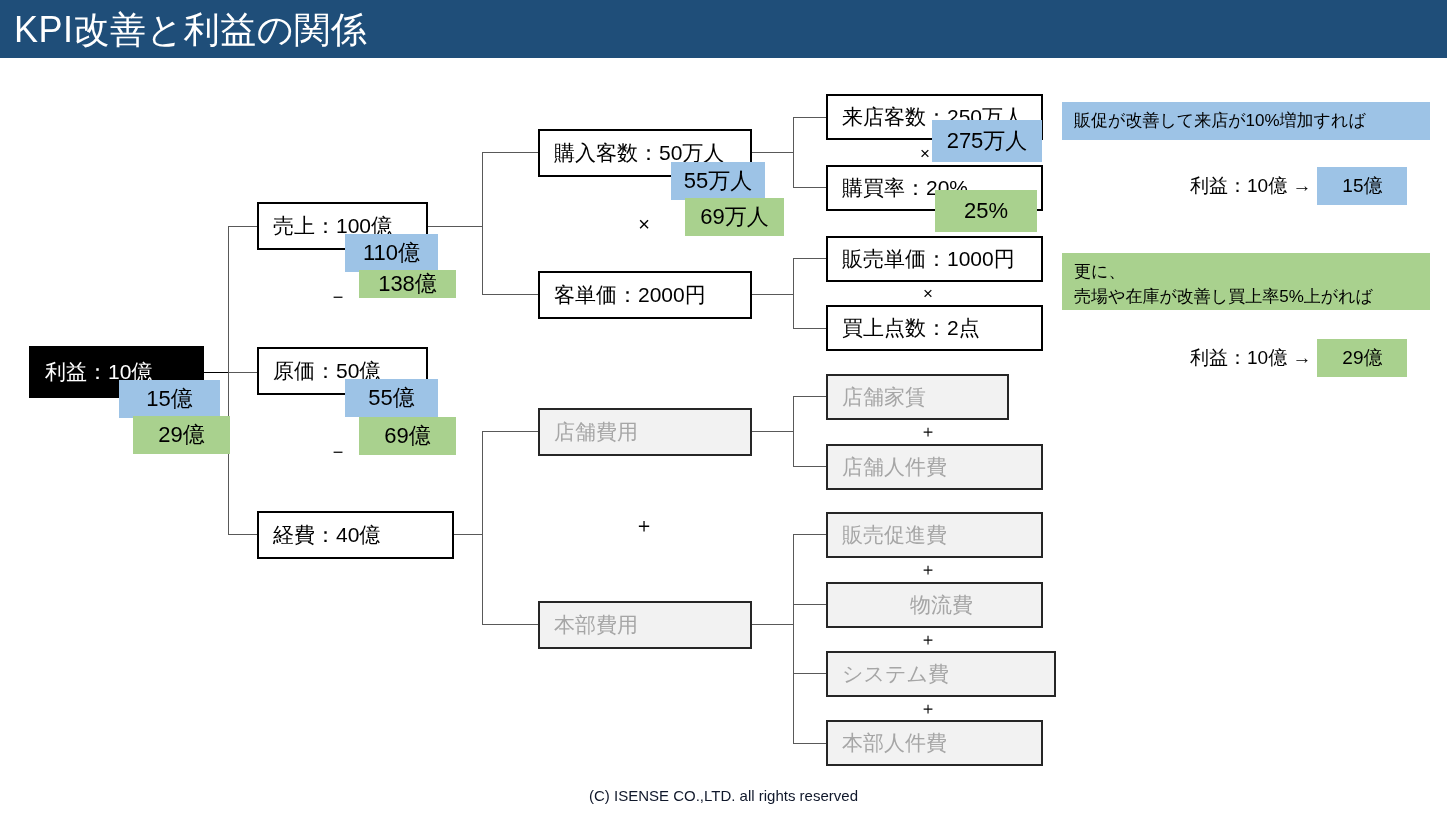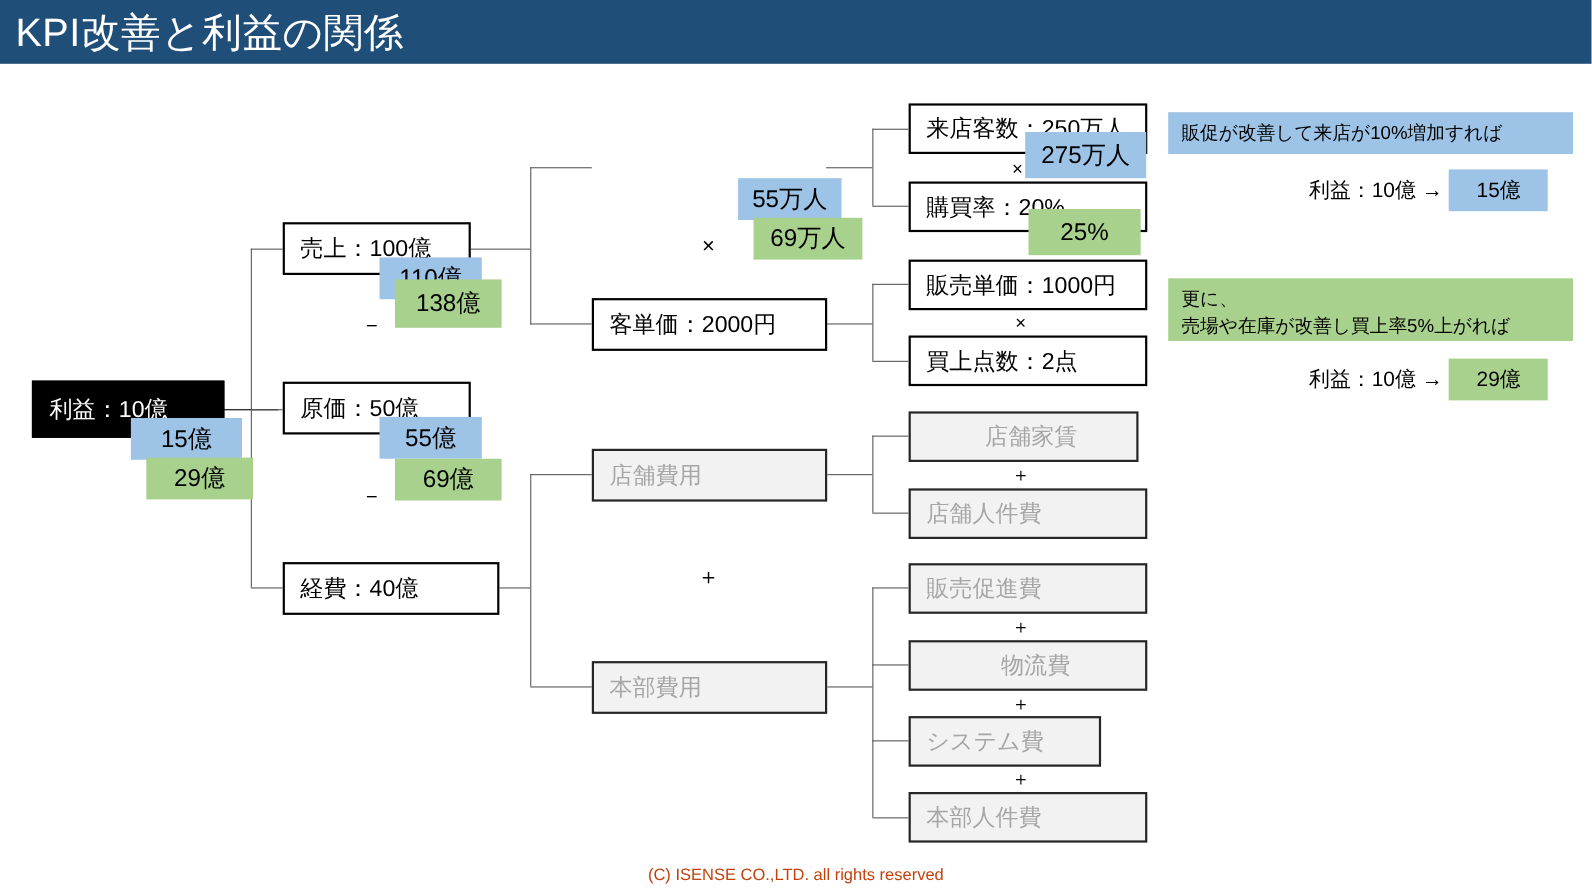--- a/index.html
+++ b/index.html
@@ -62,33 +62,33 @@
     position:absolute;box-sizing:border-box;
     font-size:17px;color:#000000;
     padding:7px 12px 7px 12px;
     line-height:1.45;white-space:pre-line;
     z-index:3;
   }
   .callout.blue{background:#9dc3e6;}
   .callout.green{background:#a9d18e;}
   .result-row{
     position:absolute;display:flex;align-items:center;
-    font-size:19px;color:#000000;white-space:nowrap;z-index:3;
+    font-size:19px;color:#000000;white-space:nowrap;z-index:3;margin-top:13px;
   }
   .result-label{margin-right:6px;}
   .result-chip{
     display:flex;align-items:center;justify-content:center;
     font-size:19px;color:#000000;
   }
   .result-chip.blue{background:#9dc3e6;}
   .result-chip.green{background:#a9d18e;}
   
   .footer{
     position:absolute;left:0;top:787px;width:1447px;
-    text-align:center;font-size:15px;color:#c2410c;
+    text-align:center;font-size:15px;color:#0f172a;
   }
 </style>
 </head>
 <body>
 
 <div class="header">
   <div class="header-title">KPI改善と利益の関係</div>
 </div>
 
 <div class="canvas">
@@ -134,34 +134,37 @@
   <div class="node profit" style="left:29px;top:346px;width:175px;height:52px;">
     <span>利益：10億</span>
   </div>
   <div class="badge blue" style="left:119px;top:380px;width:101px;height:38px;">15億</div>
   <div class="badge green" style="left:133px;top:416px;width:97px;height:38px;">29億</div>
 
   <div class="node" style="left:257px;top:202px;width:171px;height:48px;">
     <span>売上：100億</span>
   </div>
   <div class="badge blue" style="left:345px;top:234px;width:93px;height:38px;">110億</div>
-  <div class="badge green" style="left:359px;top:254px;width:97px;height:44px;">138億</div>
+  <div class="badge green" style="left:359px;top:270px;width:97px;height:28px;">138億</div>
   <div class="op" style="left:328px;top:286px;width:20px;">－</div>
 
   <div class="node" style="left:257px;top:347px;width:171px;height:48px;">
     <span>原価：50億</span>
   </div>
   <div class="badge blue" style="left:345px;top:379px;width:93px;height:38px;">55億</div>
   <div class="badge green" style="left:359px;top:417px;width:97px;height:38px;">69億</div>
   <div class="op" style="left:328px;top:441px;width:20px;">－</div>
 
   <div class="node" style="left:257px;top:511px;width:197px;height:48px;">
     <span>経費：40億</span>
   </div>
 
+  <div class="node" style="left:538px;top:129px;width:214px;height:48px;">
+    <span>購入客数：50万人</span>
+  </div>
   <div class="badge blue" style="left:671px;top:162px;width:94px;height:38px;">55万人</div>
   <div class="badge green" style="left:685px;top:198px;width:99px;height:38px;">69万人</div>
   <div class="op" style="left:634px;top:214px;width:20px;">×</div>
 
   <div class="node" style="left:538px;top:271px;width:214px;height:48px;">
     <span>客単価：2000円</span>
   </div>
 
   <div class="node dim" style="left:538px;top:408px;width:214px;height:48px;">
     <span>店舗費用</span>
@@ -185,40 +188,40 @@
 
   <div class="node" style="left:826px;top:236px;width:217px;height:46px;">
     <span>販売単価：1000円</span>
   </div>
   <div class="op small" style="left:918px;top:285px;width:20px;">×</div>
 
   <div class="node" style="left:826px;top:305px;width:217px;height:46px;text-align:right;">
     <span>買上点数：2点</span>
   </div>
 
-  <div class="node dim" style="left:826px;top:374px;width:209px;height:46px;justify-content:center;">
+  <div class="node dim" style="left:826px;top:374px;width:183px;height:46px;">
     <span>店舗家賃</span>
   </div>
   <div class="op small" style="left:918px;top:423px;width:20px;">＋</div>
 
   <div class="node dim" style="left:826px;top:444px;width:217px;height:46px;">
     <span>店舗人件費</span>
   </div>
 
   <div class="node dim" style="left:826px;top:512px;width:217px;height:46px;">
     <span>販売促進費</span>
   </div>
   <div class="op small" style="left:918px;top:561px;width:20px;">＋</div>
 
   <div class="node dim" style="left:826px;top:582px;width:217px;height:46px;justify-content:center;">
     <span>物流費</span>
   </div>
   <div class="op small" style="left:918px;top:631px;width:20px;">＋</div>
 
-  <div class="node dim" style="left:826px;top:651px;width:175px;height:46px;">
+  <div class="node dim" style="left:826px;top:651px;width:230px;height:46px;">
     <span>システム費</span>
   </div>
   <div class="op small" style="left:918px;top:700px;width:20px;">＋</div>
 
   <div class="node dim" style="left:826px;top:720px;width:217px;height:46px;">
     <span>本部人件費</span>
   </div>
 
   <div class="callout blue" style="left:1062px;top:102px;width:368px;height:38px;">販促が改善して来店が10%増加すれば</div>
   <div class="result-row" style="left:1190px;top:154px;">

